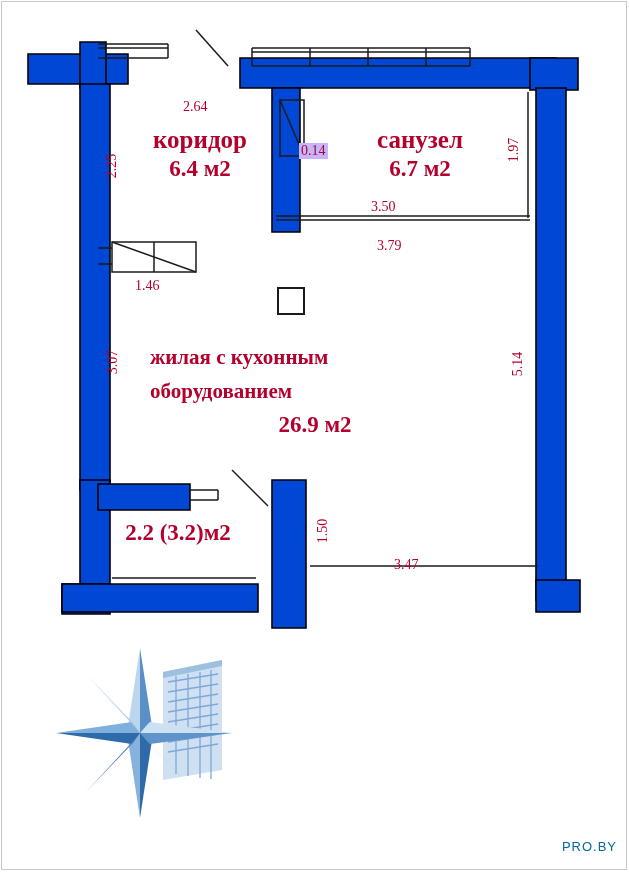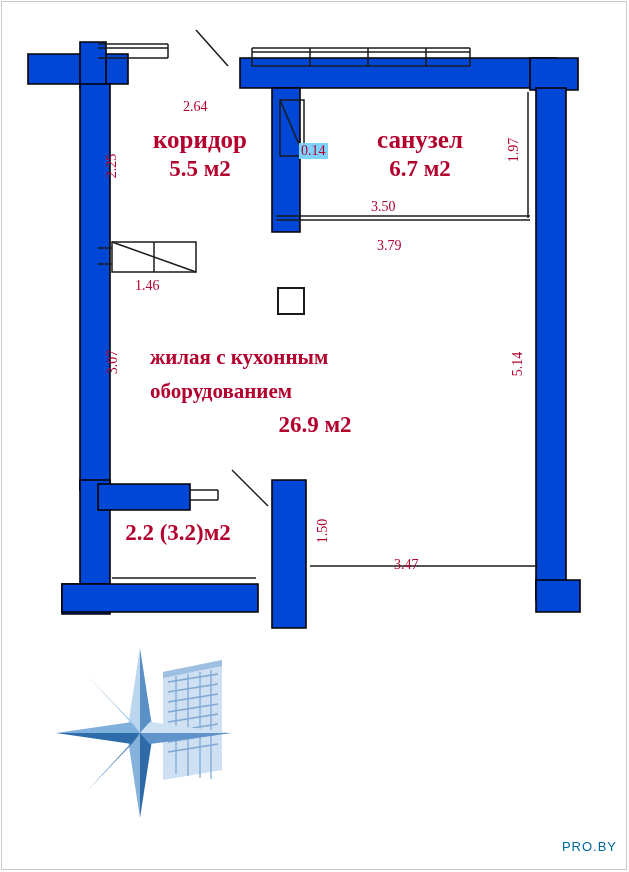--- a/index.html
+++ b/index.html
@@ -172,34 +172,34 @@
 
         <path d="M278,288 L304,288 L304,314 L278,314 Z" stroke-width="2"></path>
 
         <path d="M190,490 L218,490"></path>
         <path d="M190,500 L218,500"></path>
         <path d="M218,490 L218,500"></path>
       </g>
     </svg>
 
     <div class="lbl room-name" style="left:110px; top:126px; width:180px;">коридор</div>
-    <div class="lbl room-area" style="left:110px; top:156px; width:180px;">5.5 м2</div>
+    <div class="lbl room-area" style="left:110px; top:156px; width:180px;">6.4 м2</div>
 
     <div class="lbl room-name" style="left:330px; top:126px; width:180px;">санузел</div>
     <div class="lbl room-area" style="left:330px; top:156px; width:180px;">6.7 м2</div>
 
     <div class="big-room" style="position:absolute; left:150px; top:344px; width:330px;">жилая с кухонным</div>
     <div class="big-room" style="position:absolute; left:150px; top:378px; width:330px;">оборудованием</div>
     <div class="lbl room-area" style="left:150px; top:412px; width:330px;">26.9 м2</div>
 
     <div class="lbl room-area" style="left:78px; top:520px; width:200px;">2.2 (3.2)м2</div>
 
     <div class="lbl dim" style="left:183px; top:99px;">2.64</div>
 
-    <div class="lbl dim" style="left:299px; top:143px; background:#7dd3fc; padding:0 2px;">0.14</div>
+    <div class="lbl dim" style="left:299px; top:143px; background:#c4b5fd; padding:0 2px;">0.14</div>
 
     <div class="lbl dim-v" style="left:494px; top:142px; width:40px; text-align:center;">1.97</div>
 
     <div class="lbl dim" style="left:371px; top:199px;">3.50</div>
 
     <div class="lbl dim" style="left:377px; top:238px;">3.79</div>
 
     <div class="lbl dim-v" style="left:92px; top:158px; width:40px; text-align:center;">2.25</div>
 
     <div class="lbl dim" style="left:135px; top:278px;">1.46</div>

